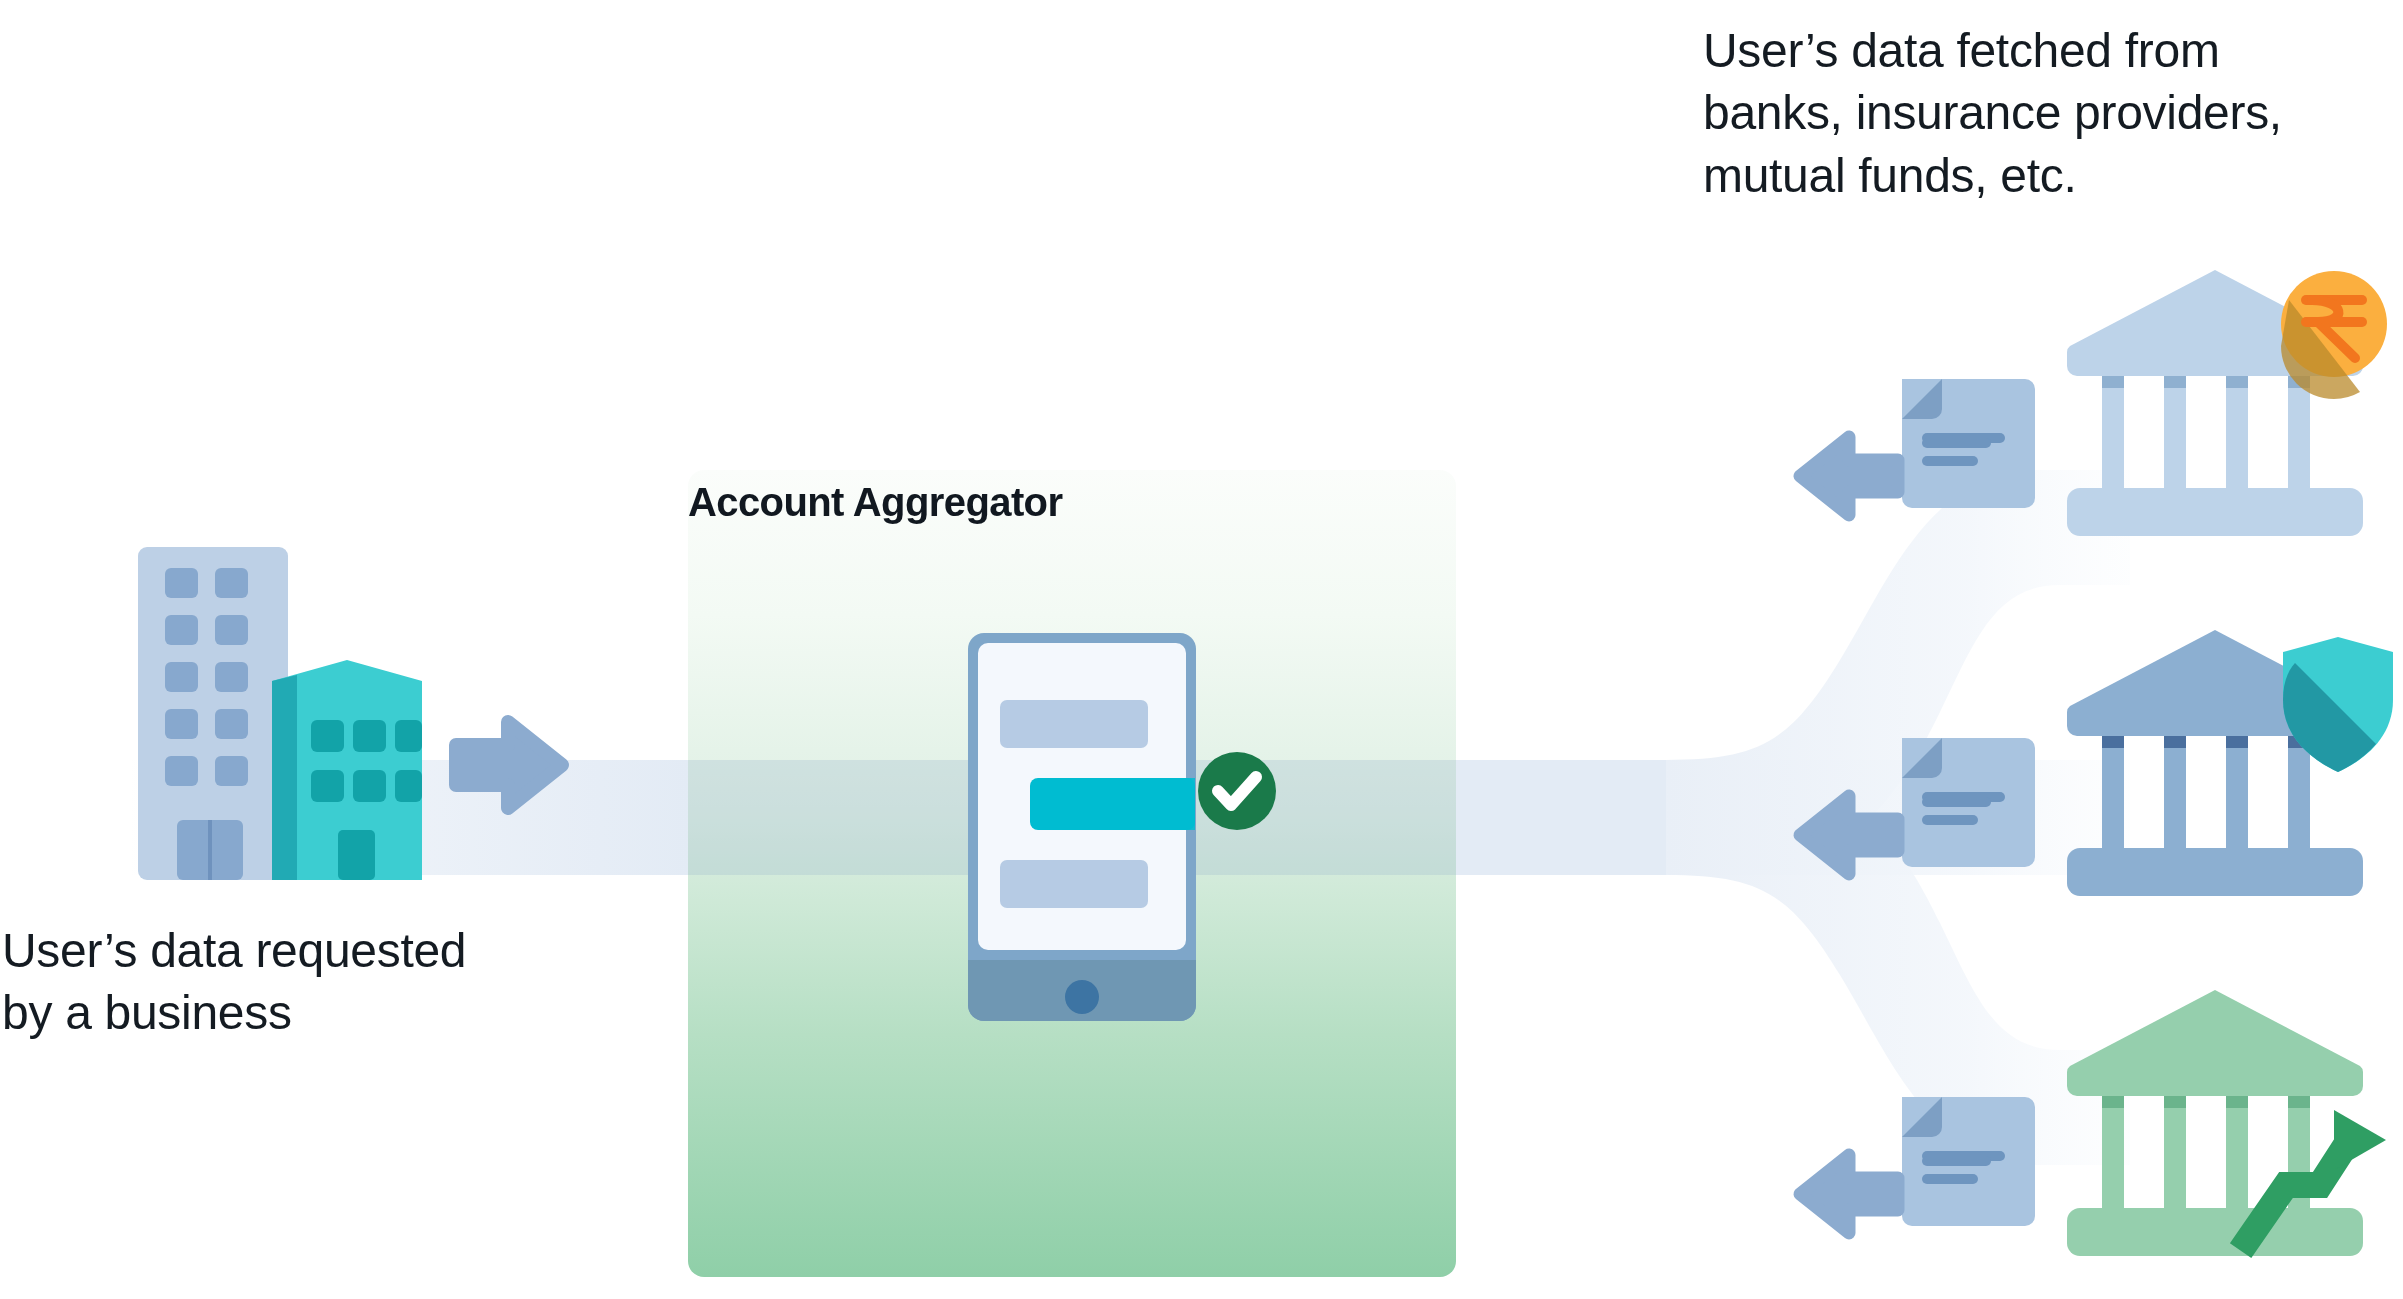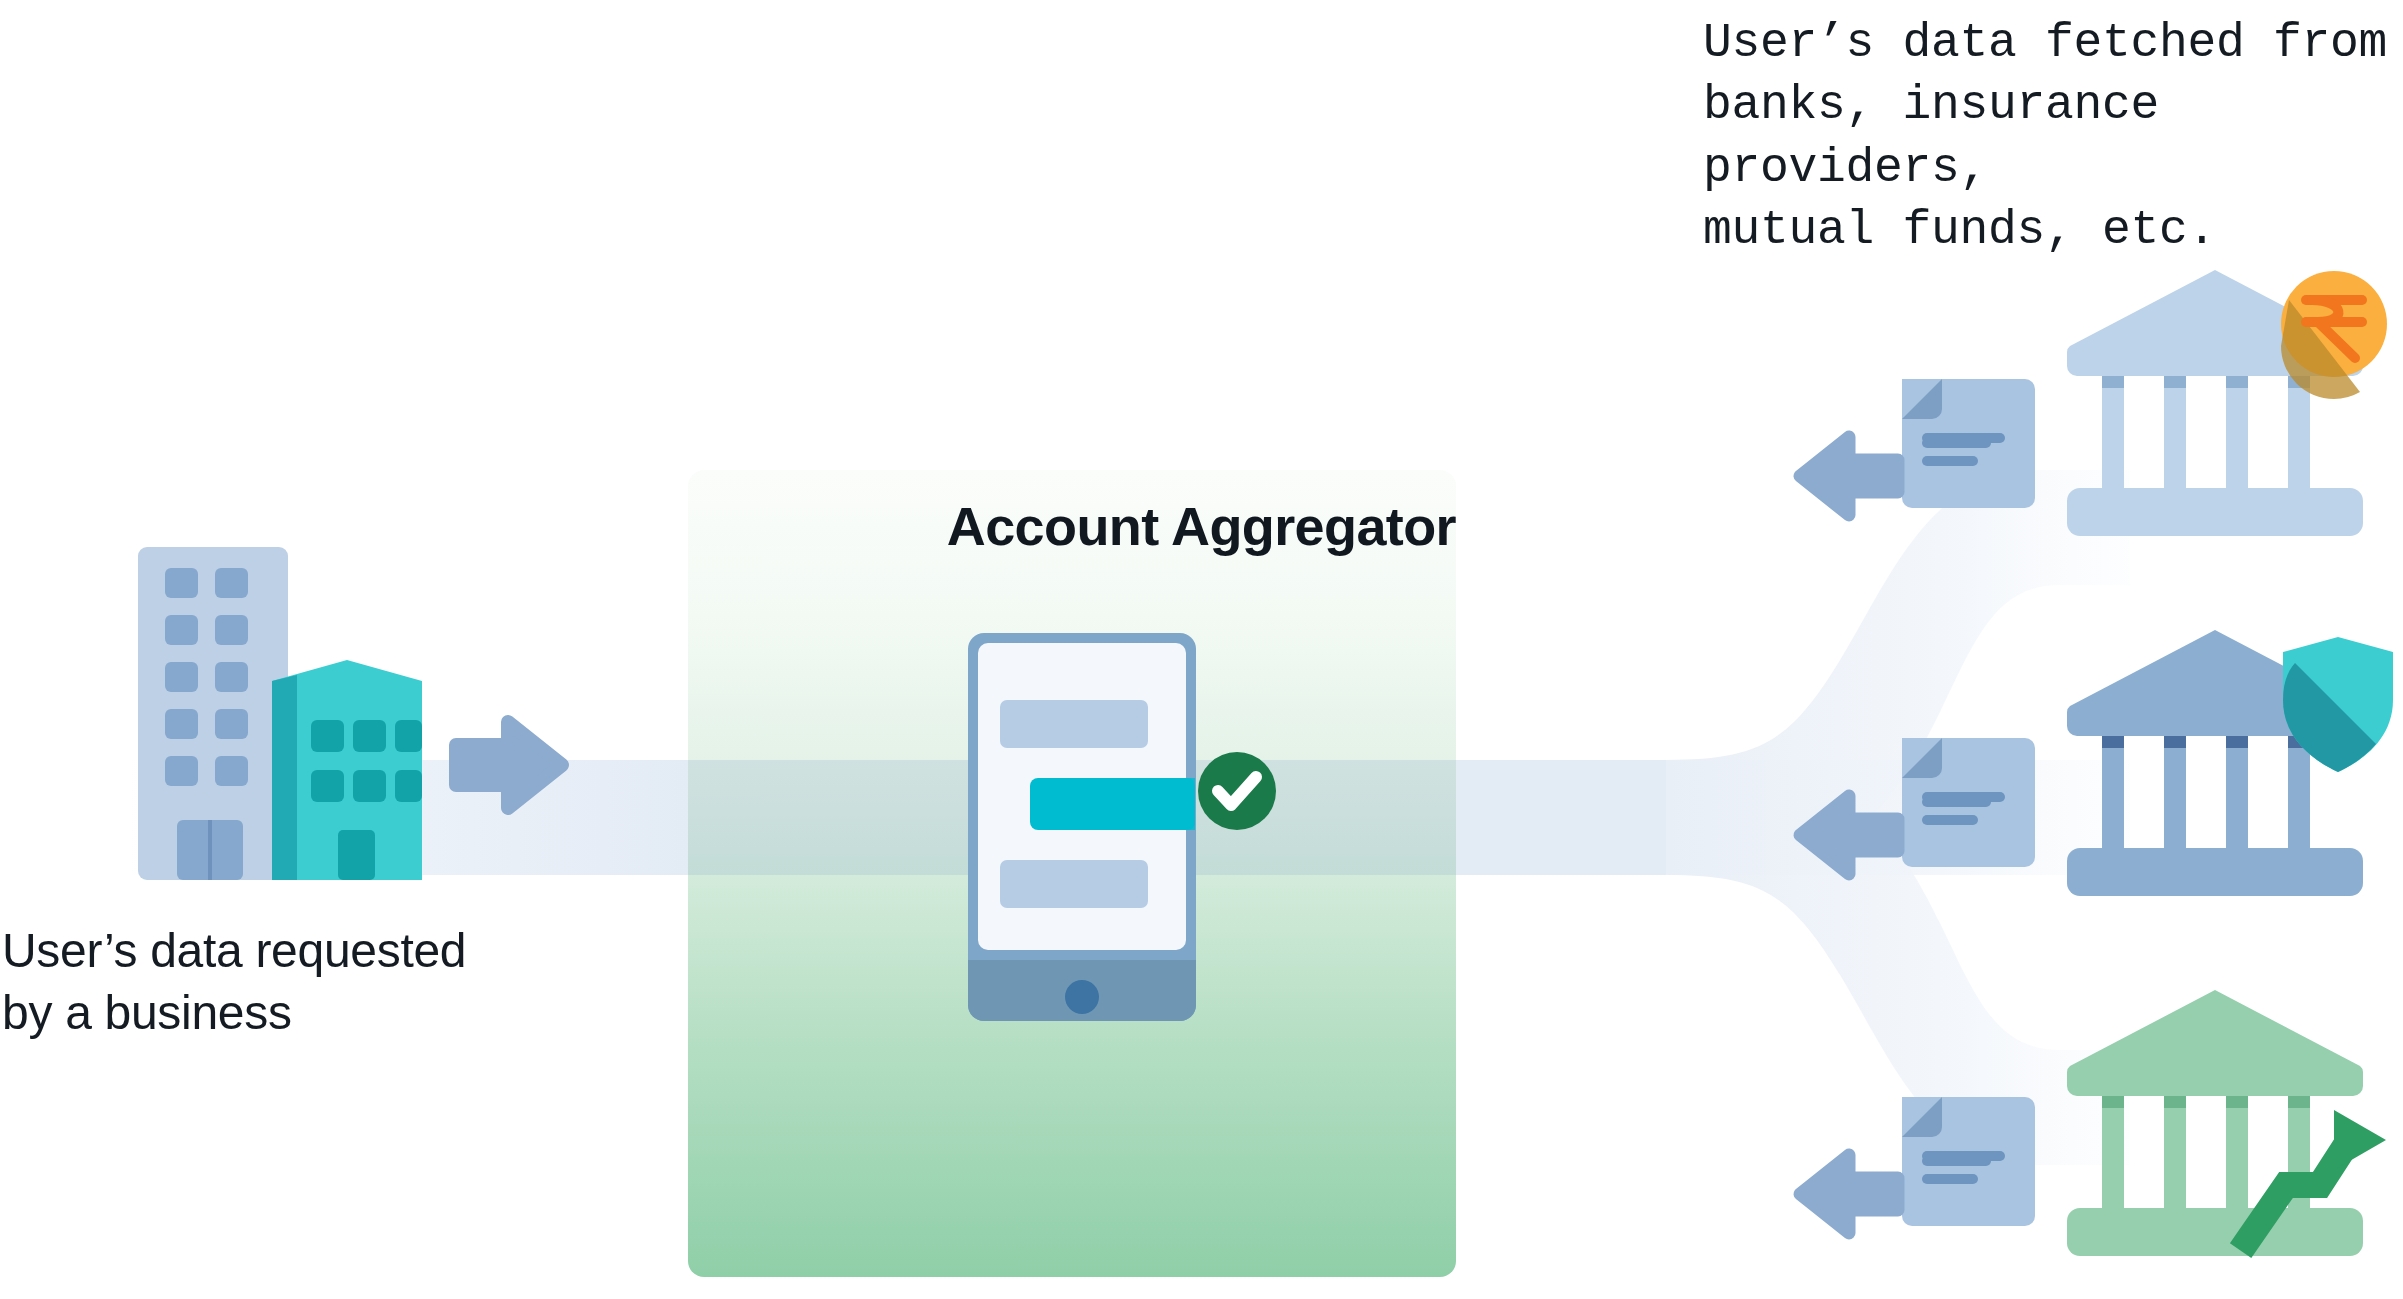--- a/index.html
+++ b/index.html
@@ -15,26 +15,26 @@
   .caption{
     position:absolute;
     font-size:48px;
     line-height:1.30;
     letter-spacing:-0.3px;
     color:#141b22;
     font-weight:400;
     white-space:pre-line;
   }
   #caption-left{left:2px;top:920px;width:640px;}
-  #caption-right{left:1703px;top:12px;width:700px;font-family:Liberation Mono, monospace;}
+  #caption-right{left:1703px;top:20px;width:700px;}
 
   #panel-title{
-    position:absolute;left:688px;top:495px;width:768px;
-    text-align:right;
-    font-size:54px;font-weight:700;letter-spacing:-0.6px;
+    position:absolute;left:688px;top:480px;width:768px;
+    text-align:left;
+    font-size:40px;font-weight:700;letter-spacing:-0.6px;
     color:#111820;
     font-family:"Liberation Sans","DejaVu Sans",sans-serif;
     font-stretch:condensed;
   }
   #panel-caption{
     position:absolute;left:688px;top:1098px;width:768px;
     text-align:center;
     font-size:47px;font-weight:700;font-style:italic;
     line-height:1.30;letter-spacing:-0.4px;
     color:#111820;

